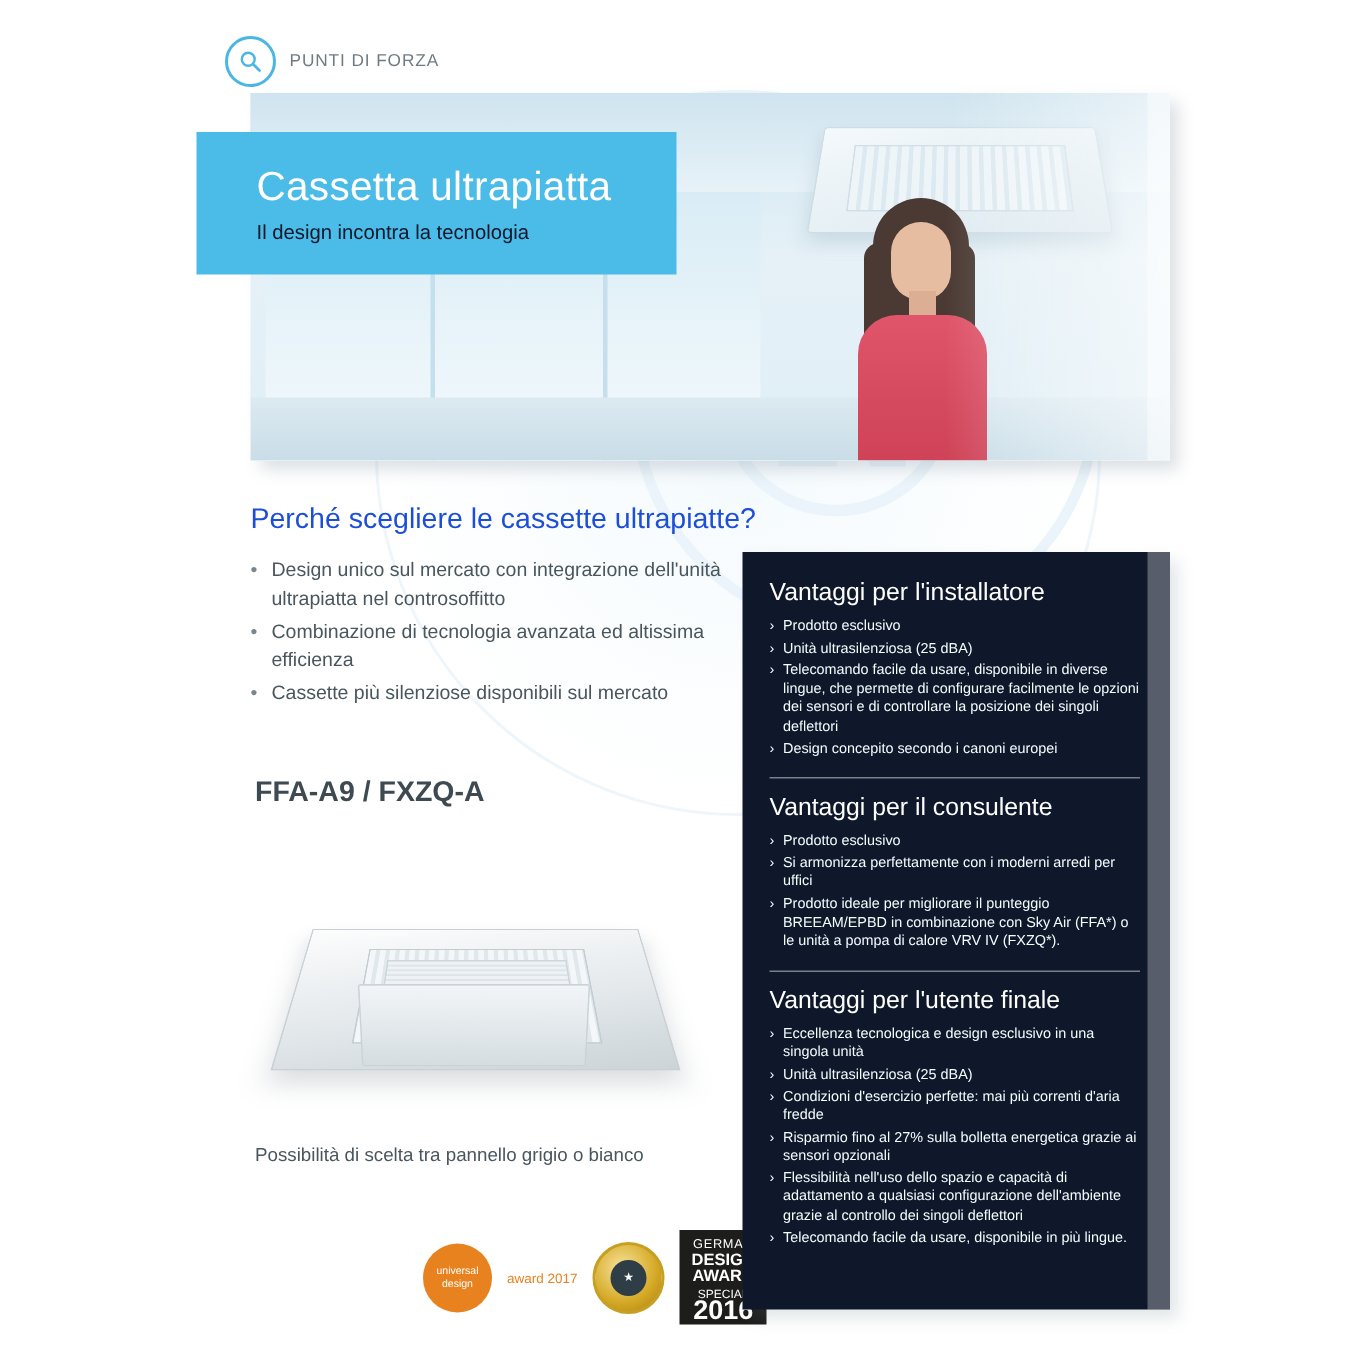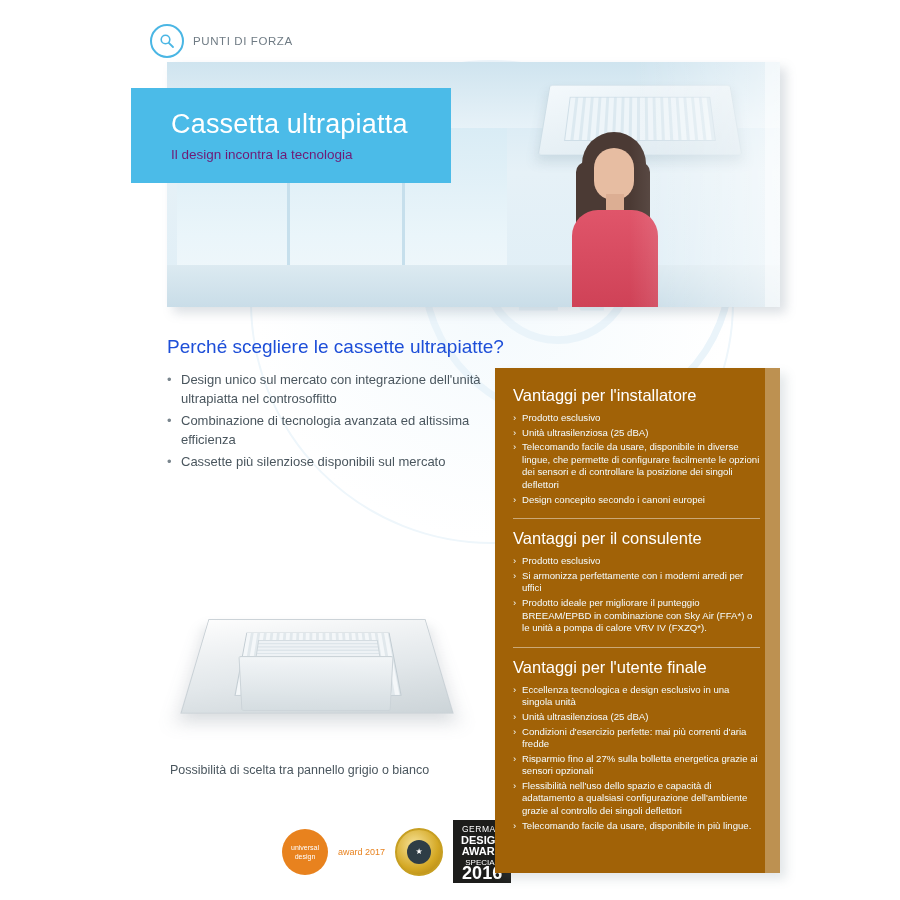--- a/index.html
+++ b/index.html
@@ -229,21 +229,21 @@
     margin: 0;
     font-size: 27px;
     font-weight: normal;
     letter-spacing: 0.2px;
     line-height: 32px;
   }
   .title-band p {
     margin: 7px 0 0 0;
     font-size: 13.5px;
     font-weight: normal;
-    color: #701a75;
+    color: #0f172a;
   }
 
   
   .section-q {
     position: absolute;
     left: 167px;
     top: 336px;
     font-size: 19px;
     color: #1d4ed8;
     z-index: 5;
@@ -392,21 +392,21 @@
   .award-german .l4 { font-size: 8px; }
   .award-german .l5 { font-size: 18px; font-weight: bold; }
 
   
   .panel {
     position: absolute;
     left: 495px;
     top: 368px;
     width: 285px;
     height: 505px;
-    background: #a16207;
+    background: #0f172a;
     color: #ffffff;
     padding: 18px 20px 0 18px;
     box-sizing: border-box;
     z-index: 5;
     box-shadow: 6px 6px 10px rgba(100,120,135,0.18);
   }
   .panel-group { margin-bottom: 12px; }
   .panel-group h2 {
     margin: 0 0 7px 0;
     font-size: 16.5px;
@@ -503,20 +503,21 @@
     <div class="bullet">
       <span class="dot">•</span>
       <span>Combinazione di tecnologia avanzata ed altissima efficienza</span>
     </div>
     <div class="bullet">
       <span class="dot">•</span>
       <span>Cassette più silenziose disponibili sul mercato</span>
     </div>
   </div>
 
+  <div class="product-name">FFA-A9 / FXZQ-A</div>
 
   <div class="product-img">
     <div class="cass-outer">
       <div class="cass-inner"></div>
       <div class="cass-grill"></div>
     </div>
     <div class="cass-body"></div>
   </div>
 
   <div class="product-caption">Possibilità di scelta tra pannello grigio o bianco</div>

